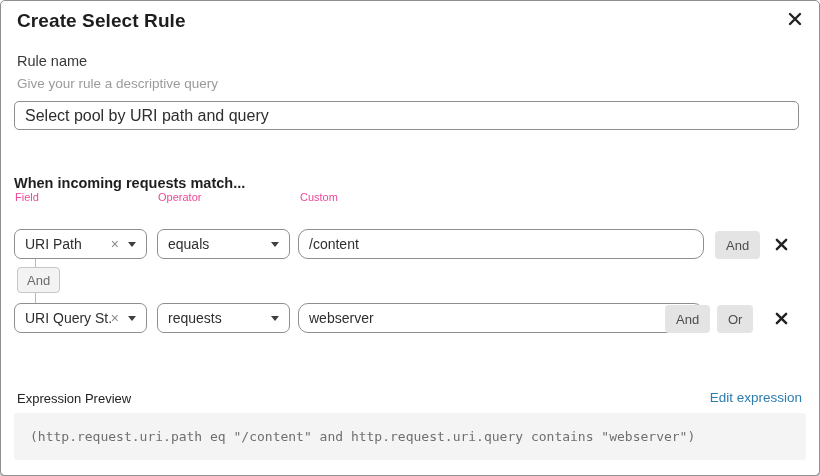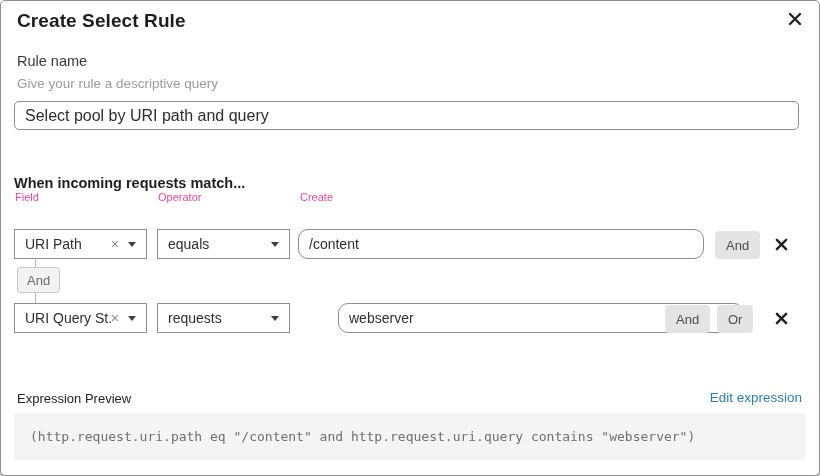--- a/index.html
+++ b/index.html
@@ -68,21 +68,21 @@
   .connector-badge {
     position: absolute; left: 16px; top: 266px;
     height: 26px; padding: 0 9px;
     background: #f3f3f3; border: 1px solid #c6c6c6; border-radius: 4px;
     font-size: 13px; color: #6b6b6b;
     display: flex; align-items: center;
   }
 
   .select-box {
     position: absolute; height: 30px; width: 133px;
-    border: 1px solid #8e8e8e; border-radius: 0;
+    border: 1px solid #8e8e8e; border-radius: 7px;
     background: #ffffff;
     display: flex; align-items: center;
     padding: 0 10px; cursor: pointer;
   }
   .select-box .sel-text {
     flex: 1; font-size: 14px; color: #2e2e2e;
     white-space: nowrap; overflow: hidden;
   }
   .clear-x {
     font-size: 14px; color: #8a8a8a; margin-right: 9px; cursor: pointer;
@@ -119,21 +119,21 @@
   }
 
   .row1 .f-field  { left: 13px;  top: 228px; }
   .row1 .f-op    { left: 156px; top: 228px; }
   .row1 .f-value { left: 297px; top: 228px; width: 406px; }
   .row1 .b-and   { left: 714px; top: 230px; }
   .row1 .b-del   { left: 771px; top: 234px; }
 
   .row2 .f-field  { left: 13px;  top: 302px; }
   .row2 .f-op    { left: 156px; top: 302px; }
-  .row2 .f-value { left: 297px; top: 302px; width: 406px; margin-left: 40px; }
+  .row2 .f-value { left: 297px; top: 302px; width: 406px; }
   .row2 .b-and   { left: 664px; top: 304px; }
   .row2 .b-or    { left: 716px; top: 304px; }
   .row2 .b-del   { left: 771px; top: 308px; }
 
   .expr-label {
     position: absolute; left: 16px; top: 390px;
     font-size: 13px; color: #232323;
   }
   .expr-edit-link {
     position: absolute; right: 17px; top: 389px;
@@ -165,21 +165,21 @@
   </button>
 
   <div class="rule-name-label">Rule name</div>
   <div class="rule-name-helper">Give your rule a descriptive query</div>
   <input class="rule-name-input" type="text" value="Select pool by URI path and query" style="">
 
   <div class="match-heading">When incoming requests match...</div>
 
   <div class="col-label col-field">Field</div>
   <div class="col-label col-operator">Operator</div>
-  <div class="col-label col-value">Create</div>
+  <div class="col-label col-value">Custom</div>
 
   <div class="connector-line"></div>
 
   <div class="row1">
     <div class="select-box f-field">
       <span class="sel-text">URI Path</span>
       <span class="clear-x">×</span>
       <span class="caret-down"></span>
     </div>
     <div class="select-box f-op">

